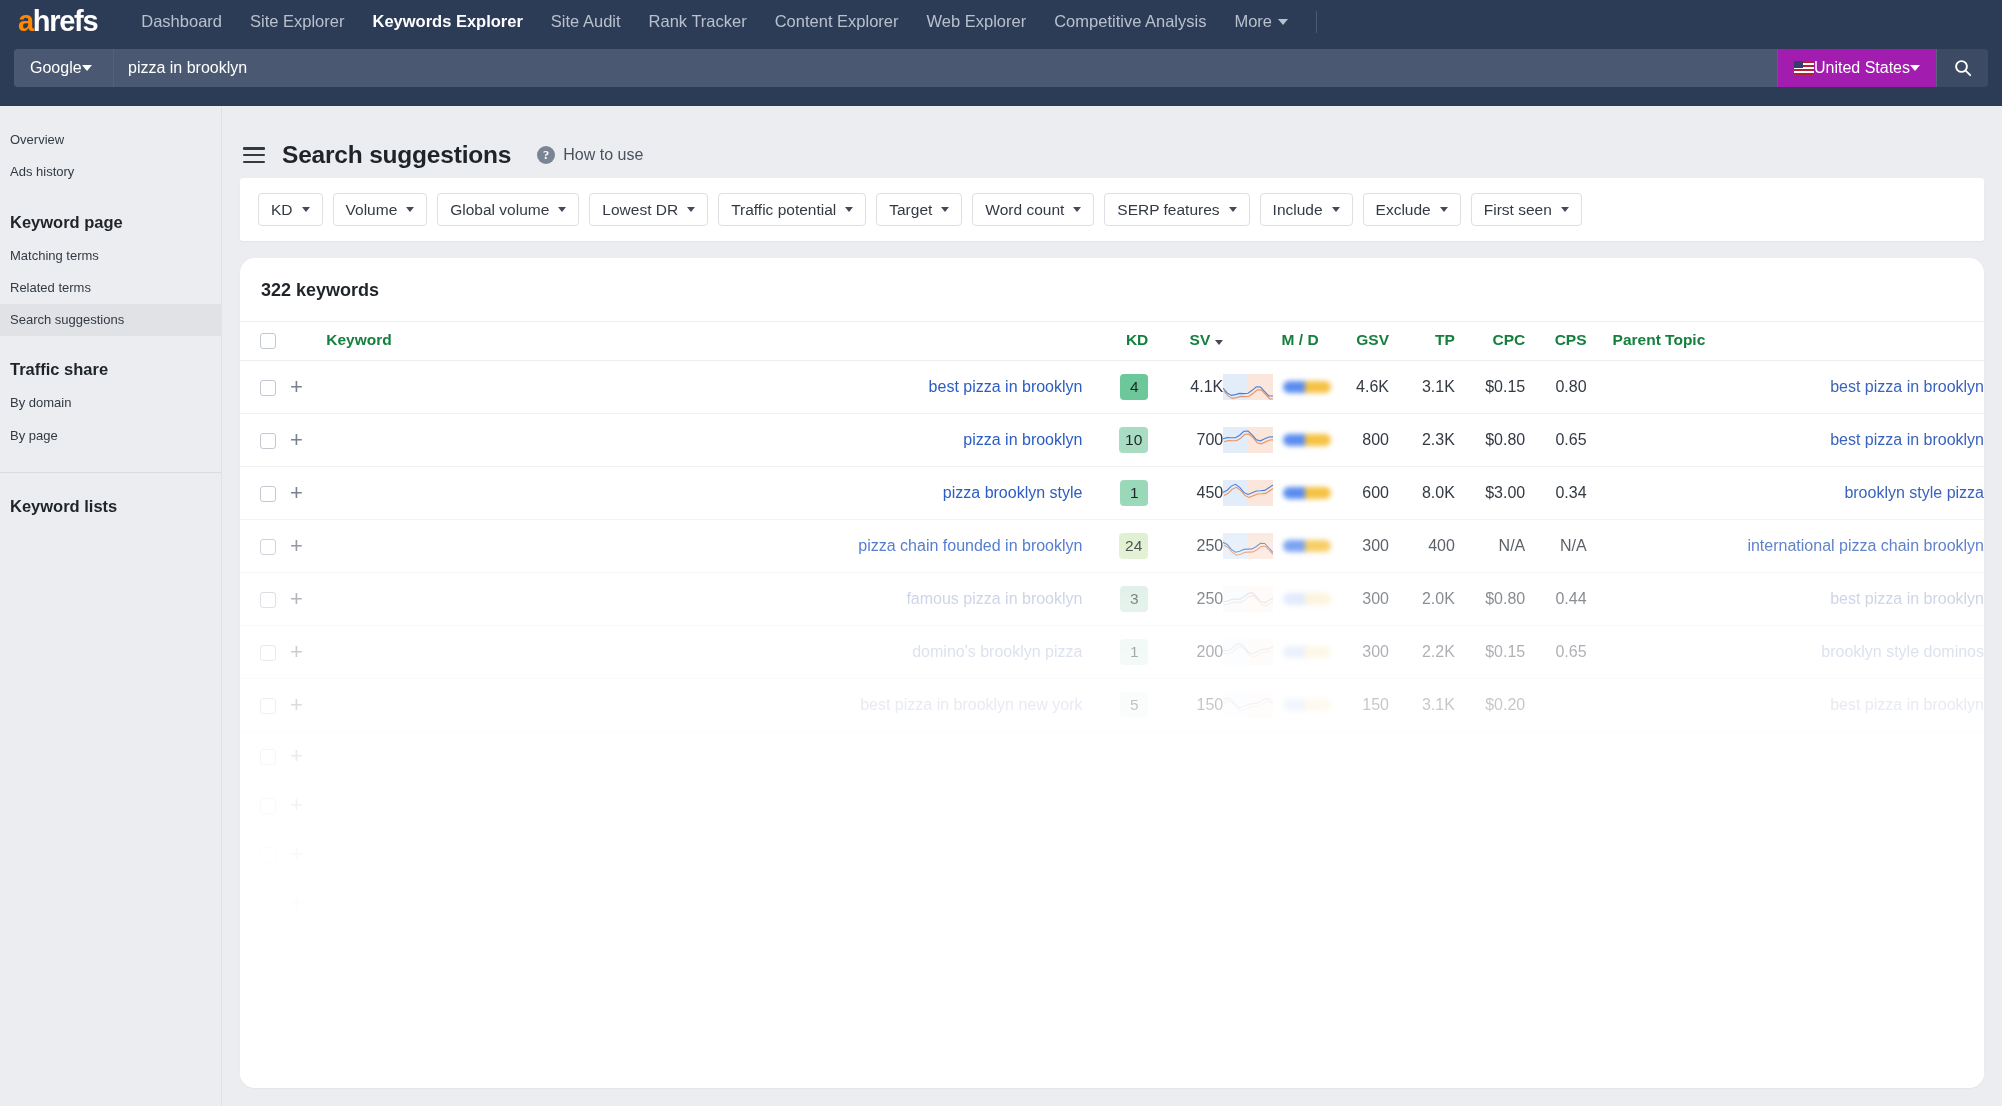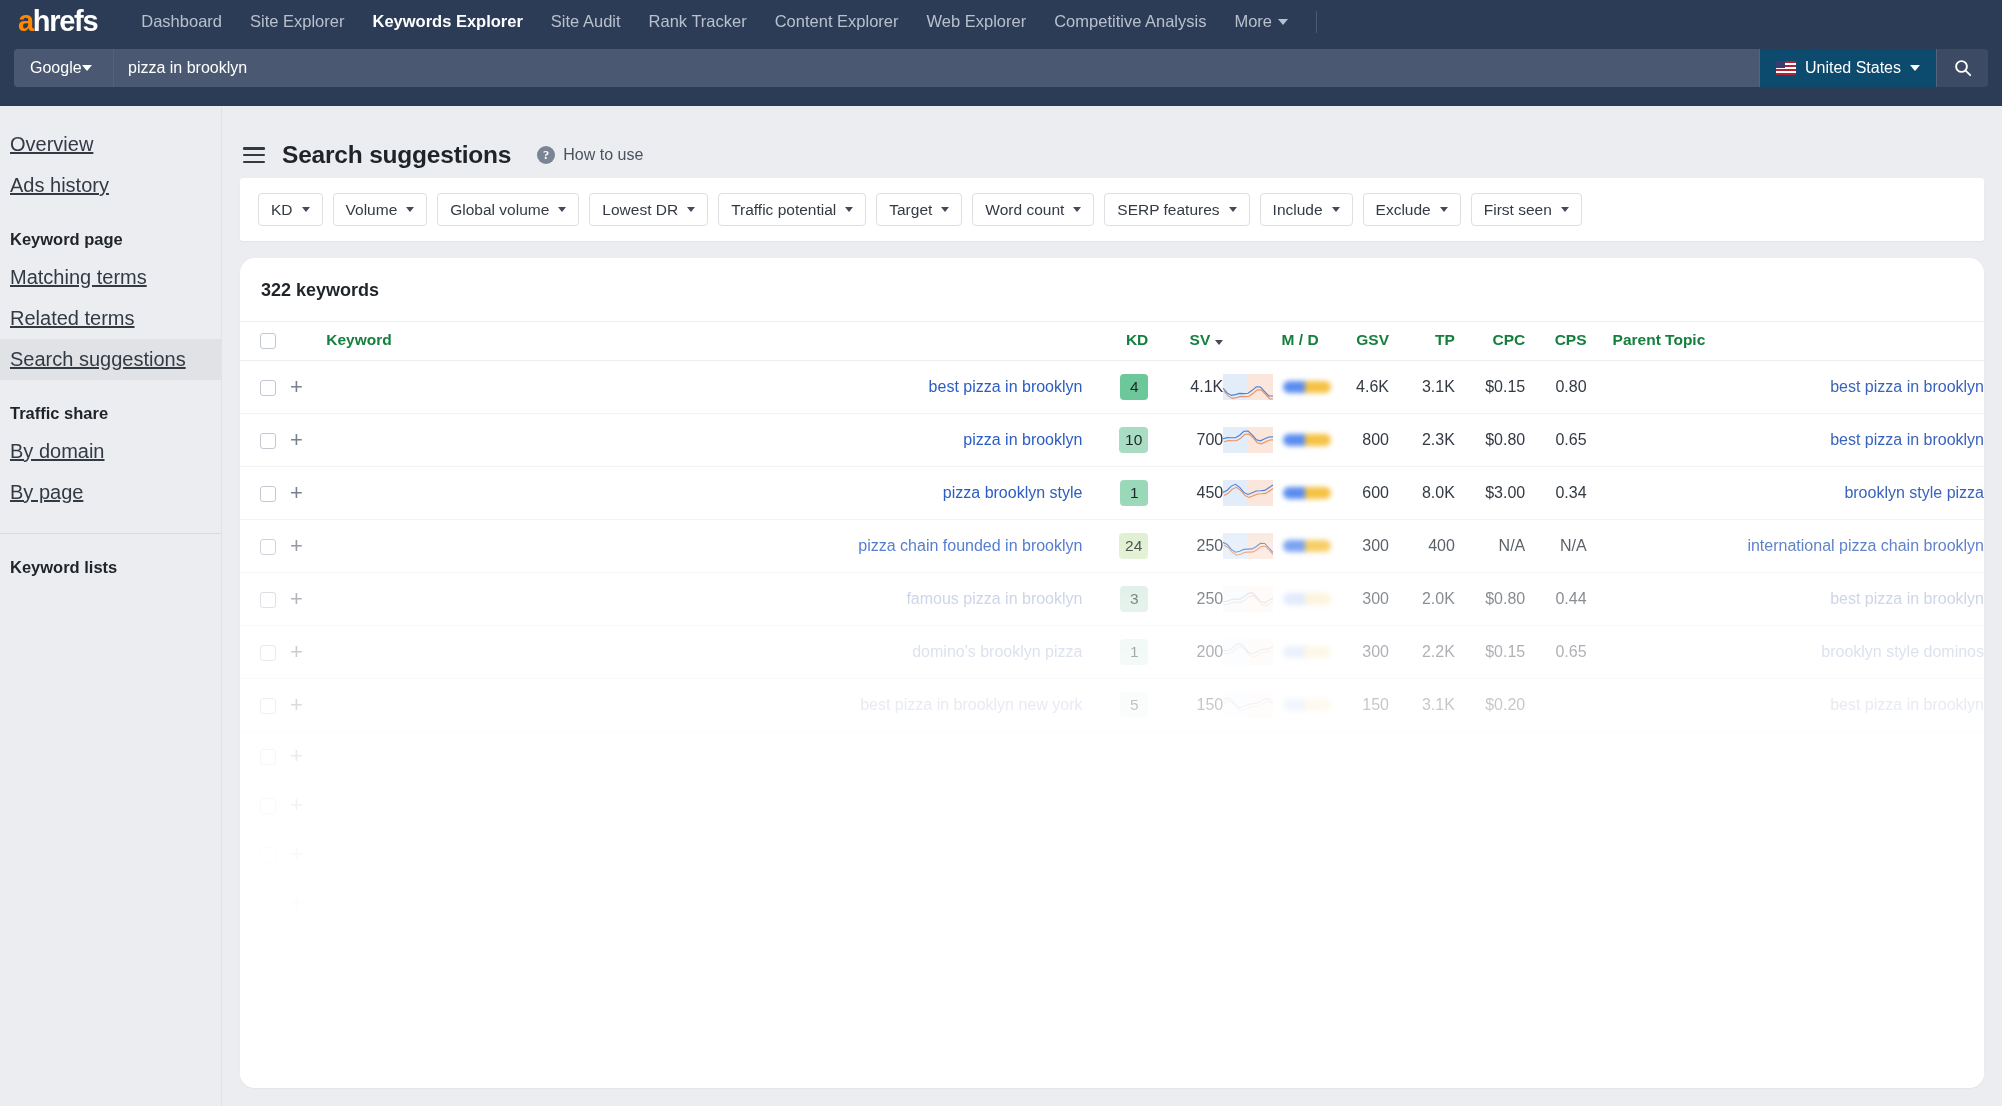--- a/index.html
+++ b/index.html
@@ -95,27 +95,26 @@
     border: none;
     outline: none;
     color: #ffffff;
     font-size: 16px;
     padding: 0 14px;
     font-family: "Liberation Sans", sans-serif;
     border-left: 1px solid #5b688090;
   }
   .search-input::placeholder { color: #aab3c2; }
   .country-select {
-    background: #0c4a6e;
+    background: #a21caf;
     color: #ffffff;
     font-size: 16px;
     display: flex;
     align-items: center;
     padding: 0 16px;
-    gap: 9px;
     cursor: pointer;
     border-left: 1px solid #56637c;
   }
   .flag {
     width: 20px; height: 14px;
     display: inline-block;
     position: relative;
     overflow: hidden;
     border-radius: 1px;
     background:
@@ -152,26 +151,25 @@
 
   
   .sidebar {
     width: 222px;
     flex: 0 0 222px;
     background: #ebedf0;
     padding-top: 18px;
     border-right: 1px solid #dfe2e6;
   }
   .side-link {
-    font-size: 20px;
+    font-size: 13px;
     color: #333a44;
     padding: 8px 12px 8px 10px;
     cursor: pointer;
     line-height: 1.25;
-    text-decoration: underline;
   }
   .side-link.selected { background: #e0e2e6; }
   .side-head {
     font-size: 16.5px;
     font-weight: bold;
     color: #1f2429;
     padding: 8px 12px 8px 10px;
     margin-top: 16px;
   }
   .side-divider {

